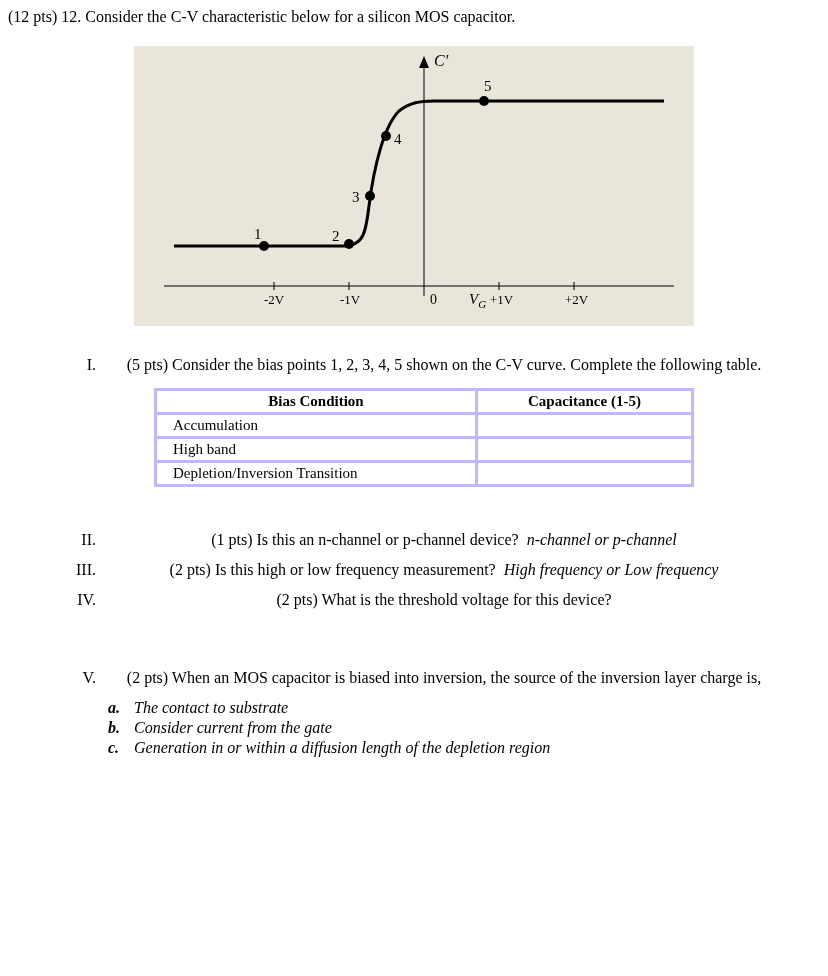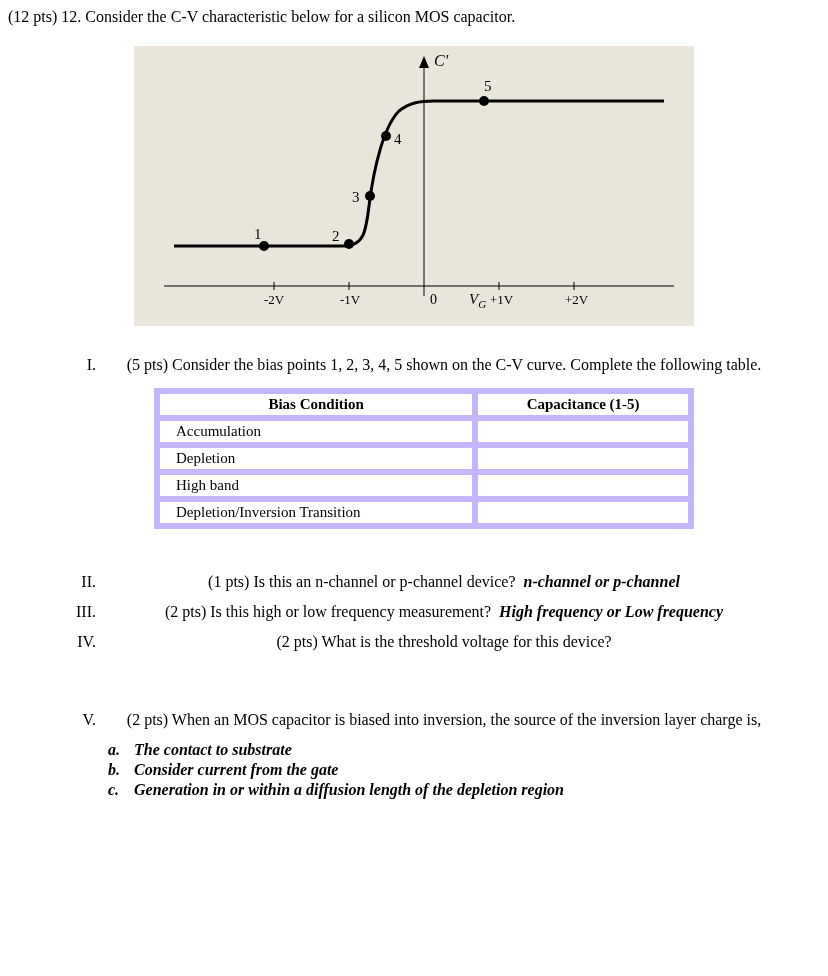--- a/index.html
+++ b/index.html
@@ -5,27 +5,27 @@
     * { margin: 0; padding: 0; box-sizing: border-box; }
     body { font-family: "Times New Roman", serif; font-size: 16px; color: #000; background: #fff; width: 828px; padding: 8px; }
     .question-header { }
     .chart-container { margin: 20px auto 30px; width: 560px; height: 280px; position: relative; background: #f0ece5; }
     .chart-svg { display: block; }
     .sub-question { margin: 12px 40px 12px 60px; }
     .sub-question .roman { display: inline-block; width: 28px; text-align: right; margin-right: 8px; vertical-align: top; }
     .sub-question .content { display: inline-block; width: calc(100% - 40px); vertical-align: top; text-align: center; }
     .table-container { margin: 14px auto; width: 540px; }
     table { border-collapse: collapse; width: 100%; }
-    table td, table th { border: 6px solid #c4b5fd; padding: 2px 16px; font-size: 15px; }
+    table td, table th { border: 3px solid #c4b5fd; padding: 2px 16px; font-size: 15px; }
     table th { font-weight: bold; text-align: center; }
-    .italic-bold { font-style: italic; font-weight: bold; }
+    .italic-bold { font-style: italic; font-weight: normal; }
     .options { margin: 12px 0 0 100px; }
     .options .opt { margin: 2px 0; }
     .options .letter { display: inline-block; width: 22px; font-weight: bold; font-style: italic; }
-    .options .text { font-weight: bold; font-style: italic; }
+    .options .text { font-weight: normal; font-style: italic; }
   </style>
 </head>
 <body>
 
 
 
 <div class="question-header">
   <span>(12 pts) 12.</span>
   <span>Consider the C-V characteristic below for a silicon MOS capacitor.</span>
 </div>
@@ -79,24 +79,20 @@
   </span>
   <div class="table-container">
     <table>
       <tbody>
           <tr>
         <th>Bias Condition</th>
         <th>Capacitance (1-5)</th>
       </tr>
       <tr>
             <td>Accumulation</td>
-            <td></td>
-          </tr>
-      <tr>
-            <td>Depletion</td>
             <td></td>
           </tr>
       <tr>
             <td>High band</td>
             <td></td>
           </tr>
       <tr>
             <td>Depletion/Inversion Transition</td>
             <td></td>
           </tr>

